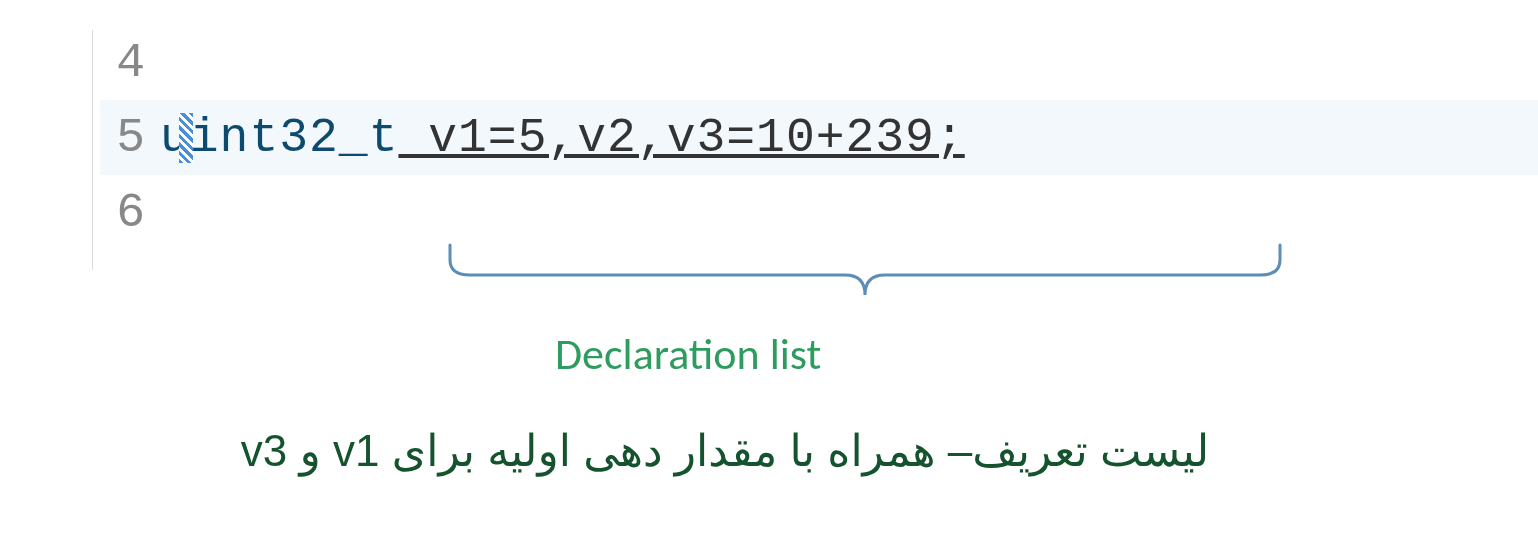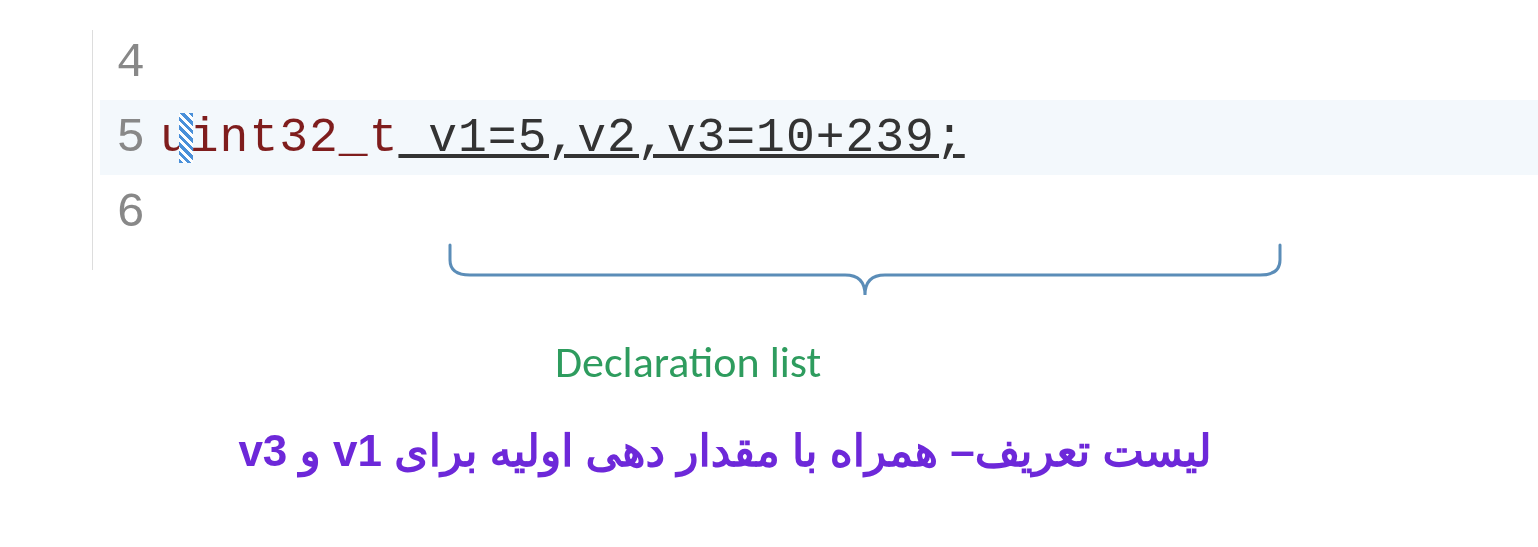--- a/index.html
+++ b/index.html
@@ -59,49 +59,49 @@
       height: 50px;
       background: repeating-linear-gradient(
         45deg,
         #4a90d9,
         #4a90d9 3px,
         #ffffff 3px,
         #ffffff 6px
       );
     }
     .keyword {
-      color: #7f1d1d;
+      color: #0c4a6e;
     }
     .text-default {
       color: #333;
       text-decoration: underline;
     }
     .brace-svg {
       position: absolute;
       left: 445px;
       top: 240px;
       width: 840px;
       height: 80px;
     }
     .label-english {
       position: absolute;
       left: 555px;
-      top: 335px;
+      top: 327px;
       font-family: 'Calibri', 'Segoe UI', sans-serif;
       font-size: 44px;
       color: #2e9c5e;
     }
     .label-farsi {
       position: absolute;
       left: 195px;
       top: 425px;
       font-family: 'IRANSans', 'Tahoma', 'Arial', sans-serif;
       font-size: 44px;
-      color: #6d28d9;
-      font-weight: bold;
+      color: #14532d;
+      font-weight: normal;
       direction: rtl;
       width: 1060px;
       text-align: center;
     }
   </style>
 </head>
 <body>
 
 <div class="container">
   <div class="gutter"></div>

